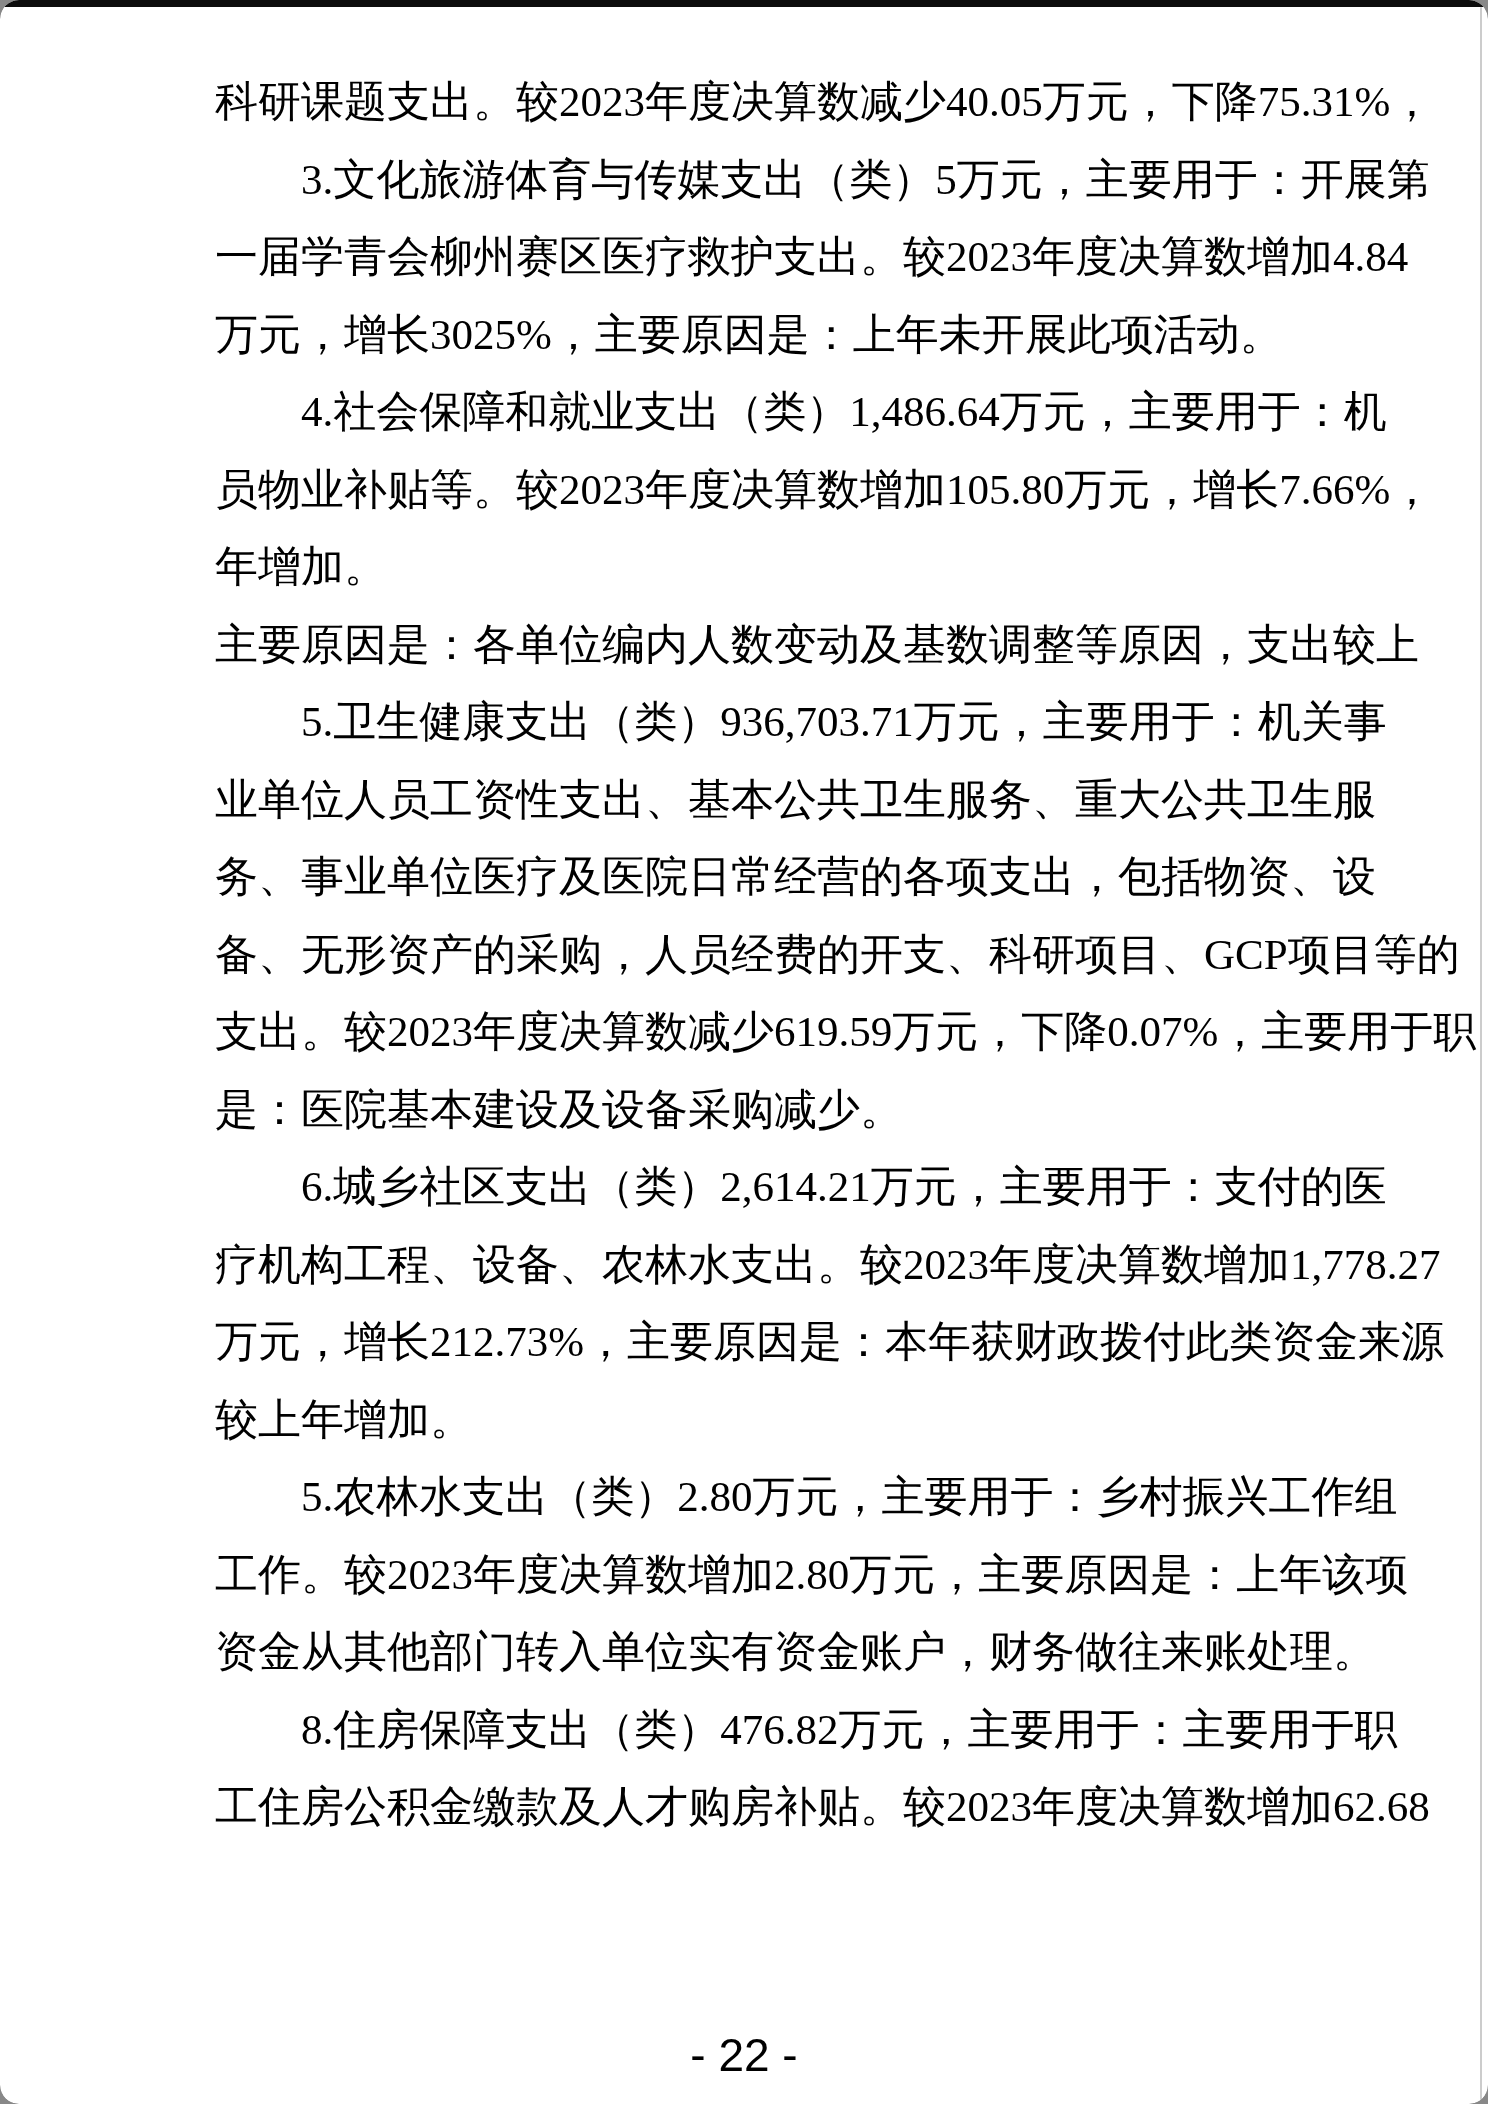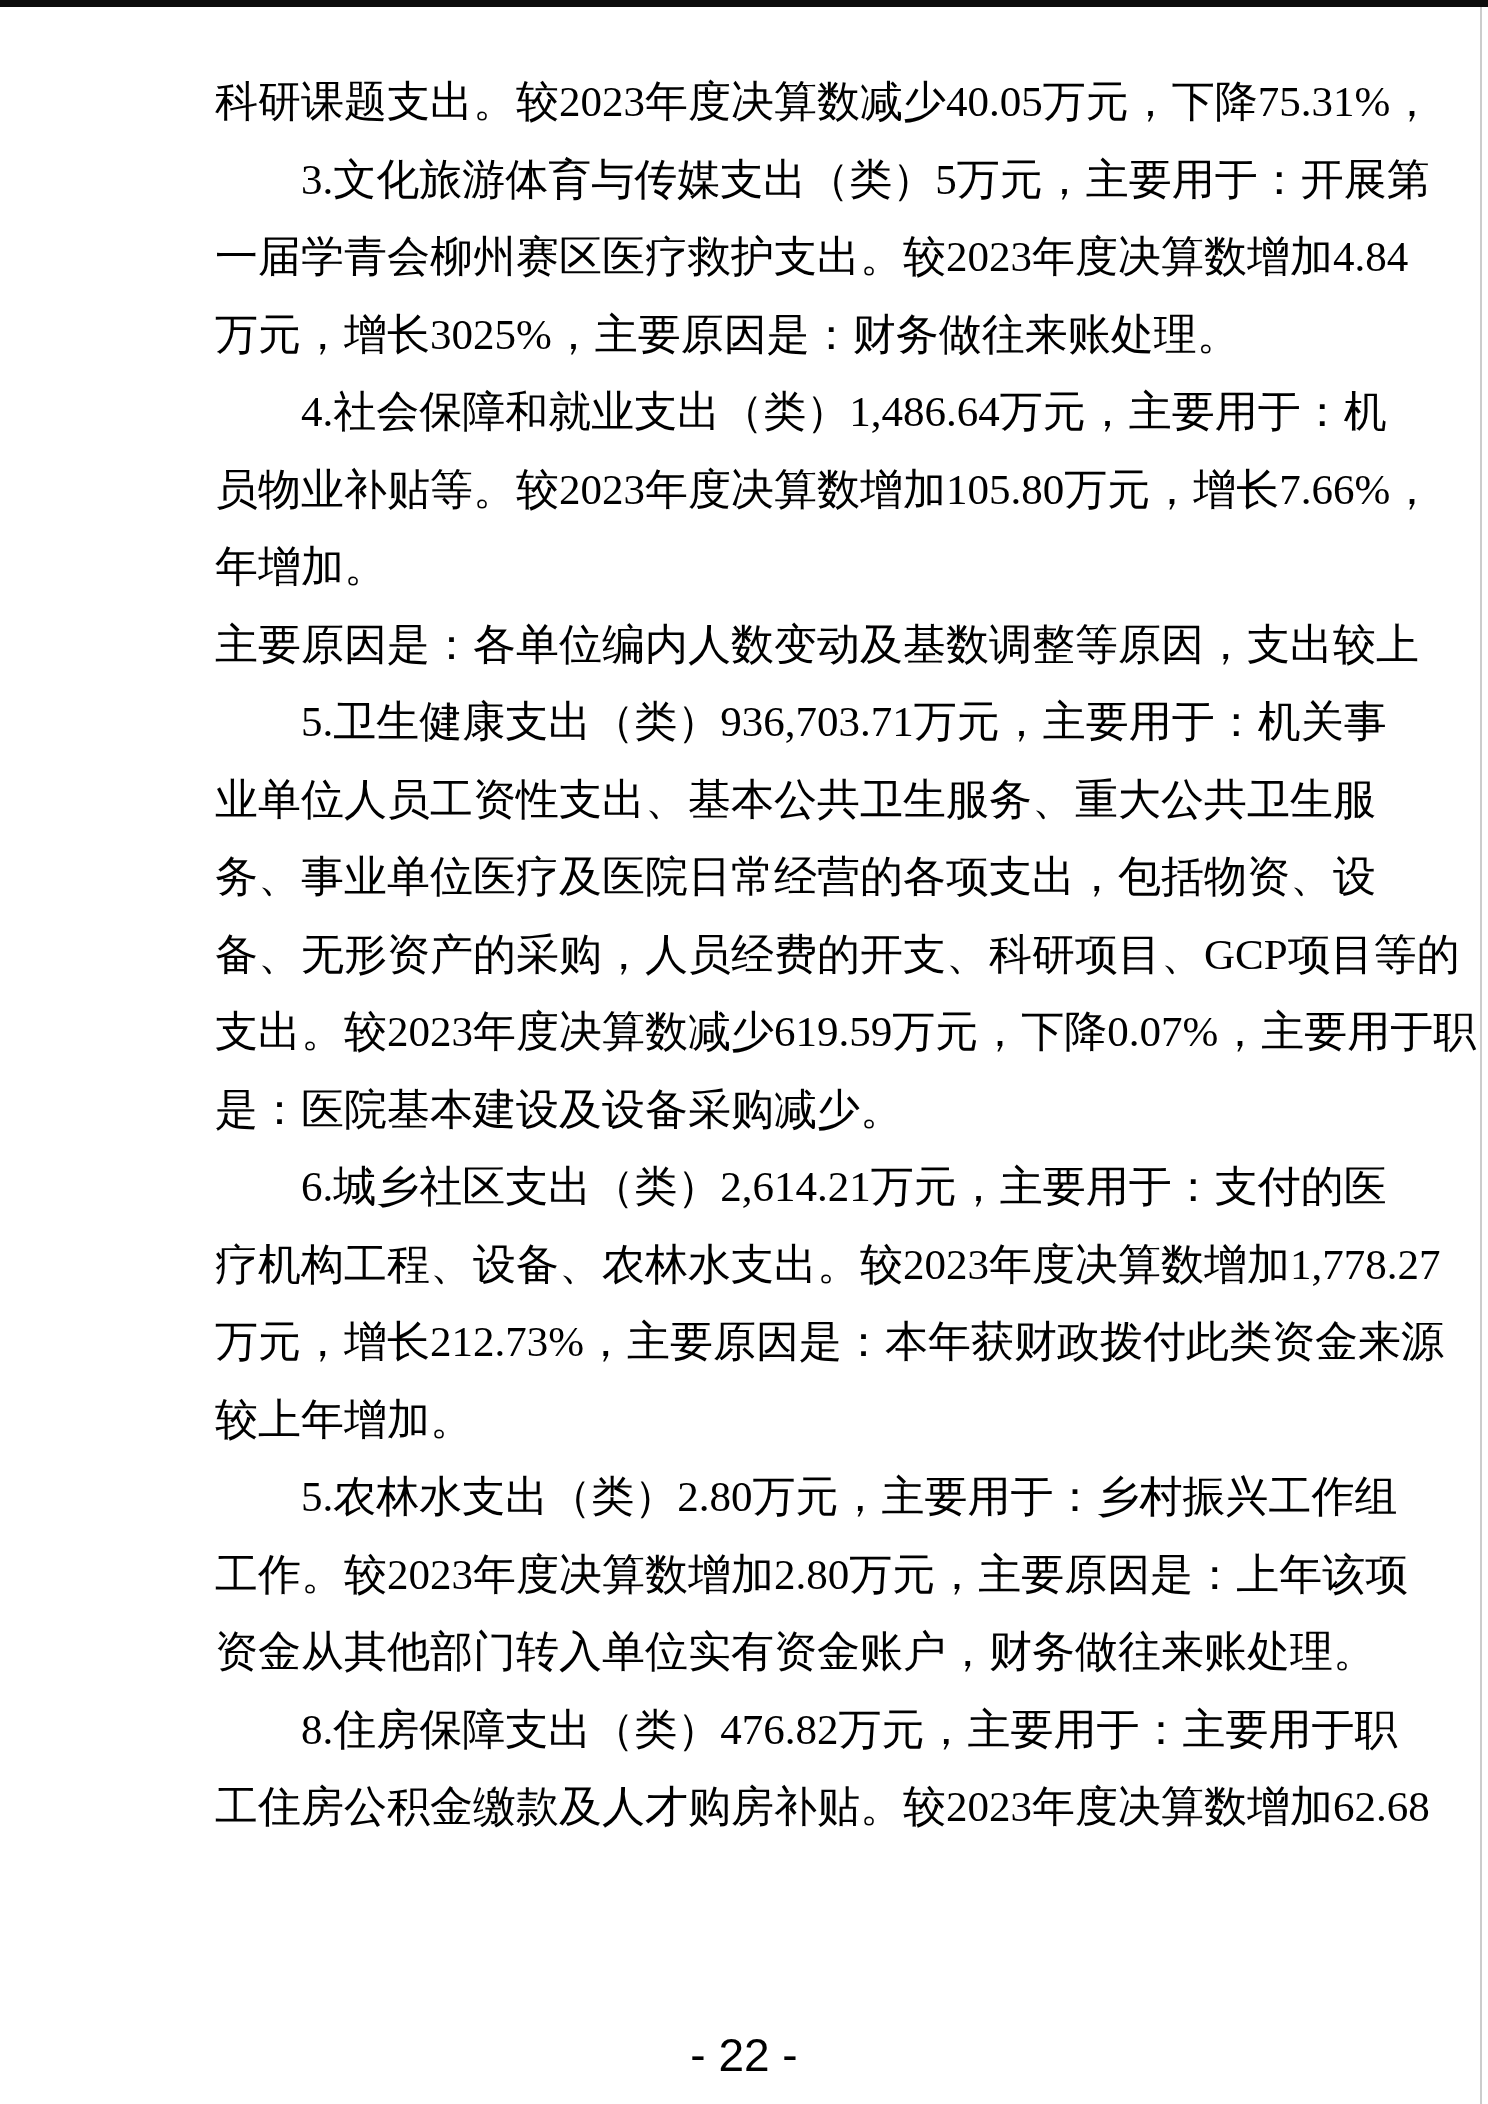--- a/index.html
+++ b/index.html
@@ -1,15 +1,15 @@
 <!DOCTYPE html>
 <html style="--text: #000000; --page_bg: #ffffff; --top_edge: #0c0c0c; --right_edge: #cccccc;"><head>
 <meta charset="utf-8">
 <style>
-  * { margin: 0; padding: 0; box-sizing: border-box; }
+  * { margin: 0; padding: 0; box-sizing: border-box; border-radius: 19px; }
   html, body { background: #888; }
   .page {
     position: relative;
     width: 1488px;
     height: 2104px;
     margin: 0 auto;
     background: var(--page_bg, #ffffff);
     color: var(--text, #000000);
     font-family: "Liberation Serif", "DejaVu Serif", serif;
     overflow: hidden;
@@ -63,21 +63,21 @@
 <body>
 
 <div class="page">
   <div class="top-edge"></div>
   <div class="right-edge"></div>
 
   <main class="textblock">
     <p class="ln">科研课题支出。较2023年度决算数减少40.05万元，下降75.31%，</p>
     <p class="ln indent">3.文化旅游体育与传媒支出（类）5万元，主要用于：开展第</p>
     <p class="ln">一届学青会柳州赛区医疗救护支出。较2023年度决算数增加4.84</p>
-    <p class="ln end">万元，增长3025%，主要原因是：财务做往来账处理。</p>
+    <p class="ln end">万元，增长3025%，主要原因是：上年未开展此项活动。</p>
     <p class="ln indent">4.社会保障和就业支出（类）1,486.64万元，主要用于：机</p>
     <p class="ln">员物业补贴等。较2023年度决算数增加105.80万元，增长7.66%，</p>
     <p class="ln end">年增加。</p>
     <p class="ln">主要原因是：各单位编内人数变动及基数调整等原因，支出较上</p>
     <p class="ln indent">5.卫生健康支出（类）936,703.71万元，主要用于：机关事</p>
     <p class="ln">业单位人员工资性支出、基本公共卫生服务、重大公共卫生服</p>
     <p class="ln">务、事业单位医疗及医院日常经营的各项支出，包括物资、设</p>
     <p class="ln">备、无形资产的采购，人员经费的开支、科研项目、GCP项目等的</p>
     <p class="ln">支出。较2023年度决算数减少619.59万元，下降0.07%，主要用于职</p>
     <p class="ln end">是：医院基本建设及设备采购减少。</p>

